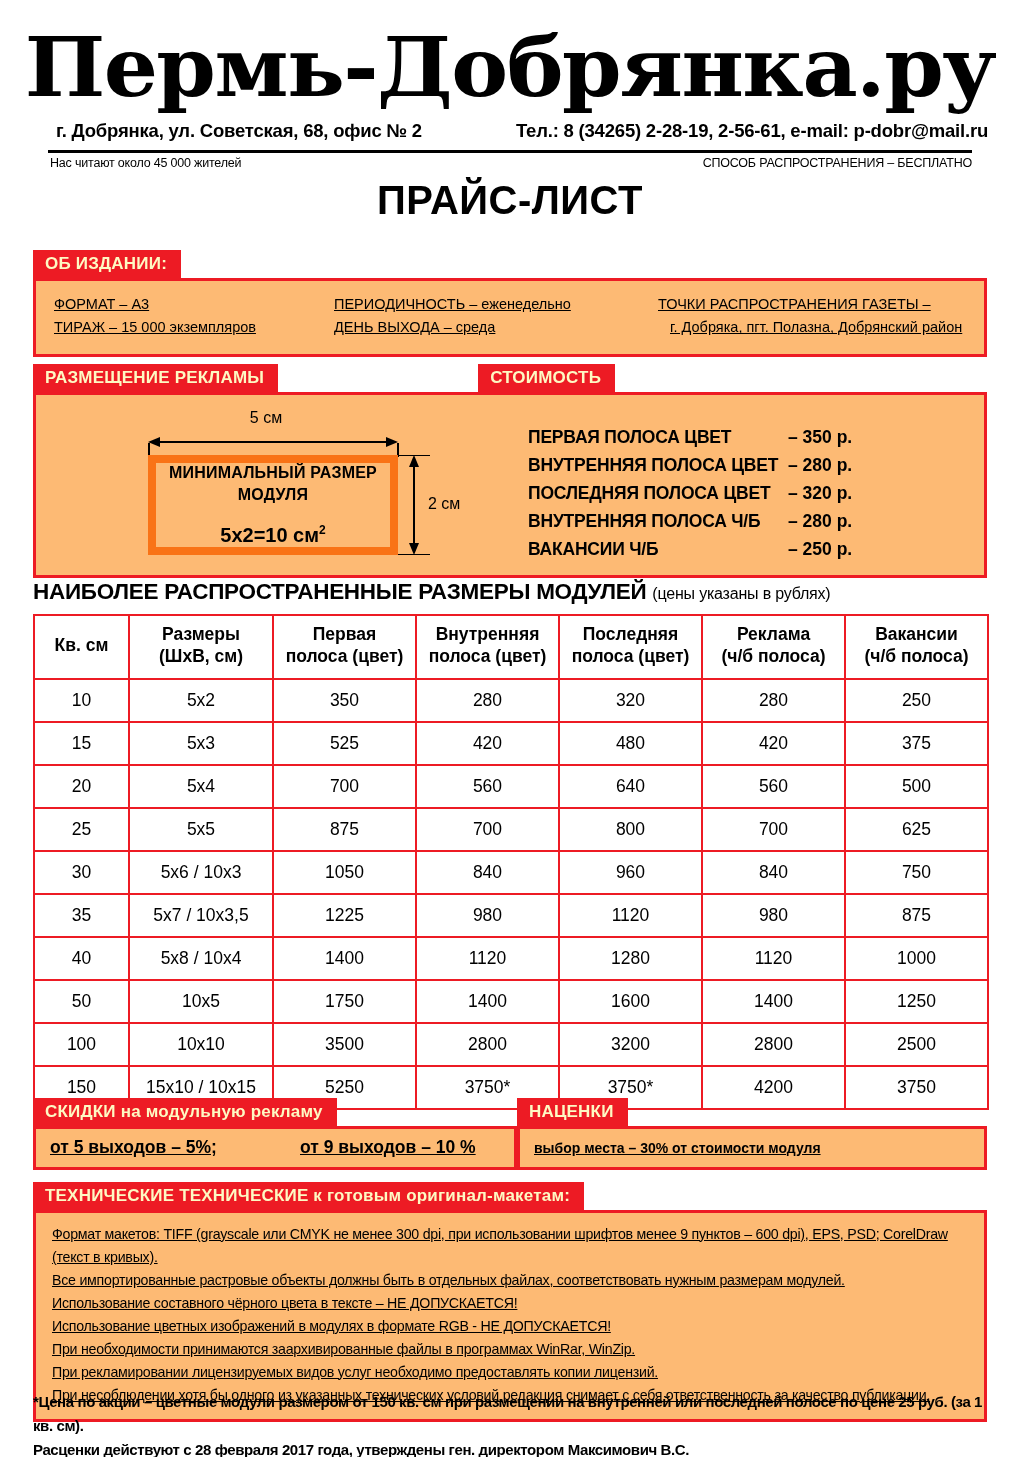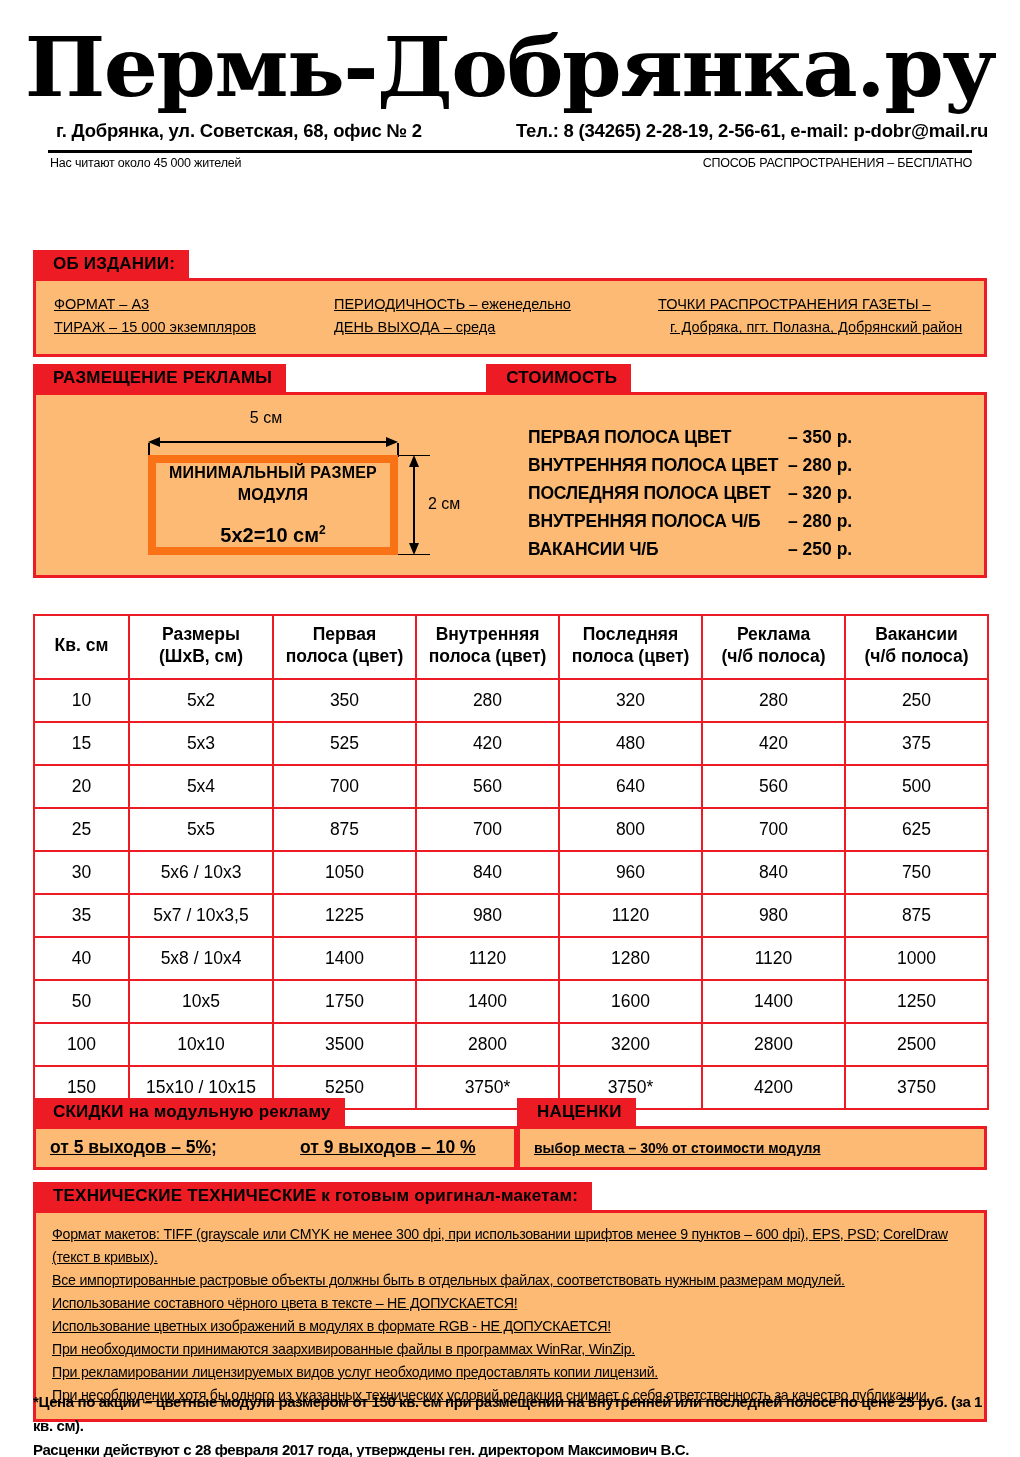--- a/index.html
+++ b/index.html
@@ -64,23 +64,23 @@
     font-size: 40px;
     letter-spacing: 0.5px;
     padding-top: 8px;
     font-family: "Liberation Sans", sans-serif;
   }
 
   
   .tab {
     display: inline-block;
     background: #ED1B24;
-    color: #000000;
+    color: #fef9c3;
     font-weight: 700;
-    padding: 4px 14px 5px 20px;
+    padding: 4px 14px 5px 12px;
     font-size: 17px;
     letter-spacing: 0.2px;
     line-height: 1.15;
     white-space: nowrap;
   }
   .tab .light { font-weight: 700; }
 
   .boxwrap { position: absolute; }
   .tabrow { position: relative; z-index: 2; display: flex; }
   .redbox {
@@ -202,20 +202,21 @@
     <div class="logo">Пермь-Добрянка.ру</div>
     <div class="contact-row">
       <div class="addr">г. Добрянка, ул. Советская, 68, офис № 2</div>
       <div class="tel">Тел.: 8 (34265) 2-28-19, 2-56-61, e-mail: p-dobr@mail.ru</div>
     </div>
     <div class="rule"></div>
     <div class="subrule-row">
       <div>Нас читают около 45 000 жителей</div>
       <div>СПОСОБ РАСПРОСТРАНЕНИЯ – БЕСПЛАТНО</div>
     </div>
+    <div class="price-title">ПРАЙС-ЛИСТ</div>
   </div>
 
   <div class="boxwrap" id="about-box">
     <div class="tabrow">
       <span class="tab">ОБ ИЗДАНИИ:</span>
     </div>
     <div class="redbox">
       <div class="about-grid">
         <div class="c1">ФОРМАТ – А3</div>
         <div class="c2">ПЕРИОДИЧНОСТЬ – еженедельно</div>
@@ -280,20 +281,24 @@
         </div>
         <div class="prow">
           <div class="pname">ВАКАНСИИ Ч/Б</div>
           <div class="pval">– 250 р.</div>
         </div>
       </div>
 
     </div>
   </div>
 
+  <div id="table-title">
+    <span>НАИБОЛЕЕ РАСПРОСТРАНЕННЫЕ РАЗМЕРЫ МОДУЛЕЙ</span>
+    <span class="note">(цены указаны в рублях)</span>
+  </div>
 
   <table id="module-table">
     <colgroup>
       <col class="c0">
         <col class="c1">
         <col class="c2">
         <col class="c3">
         <col class="c4">
         <col class="c5">
         <col class="c6">

